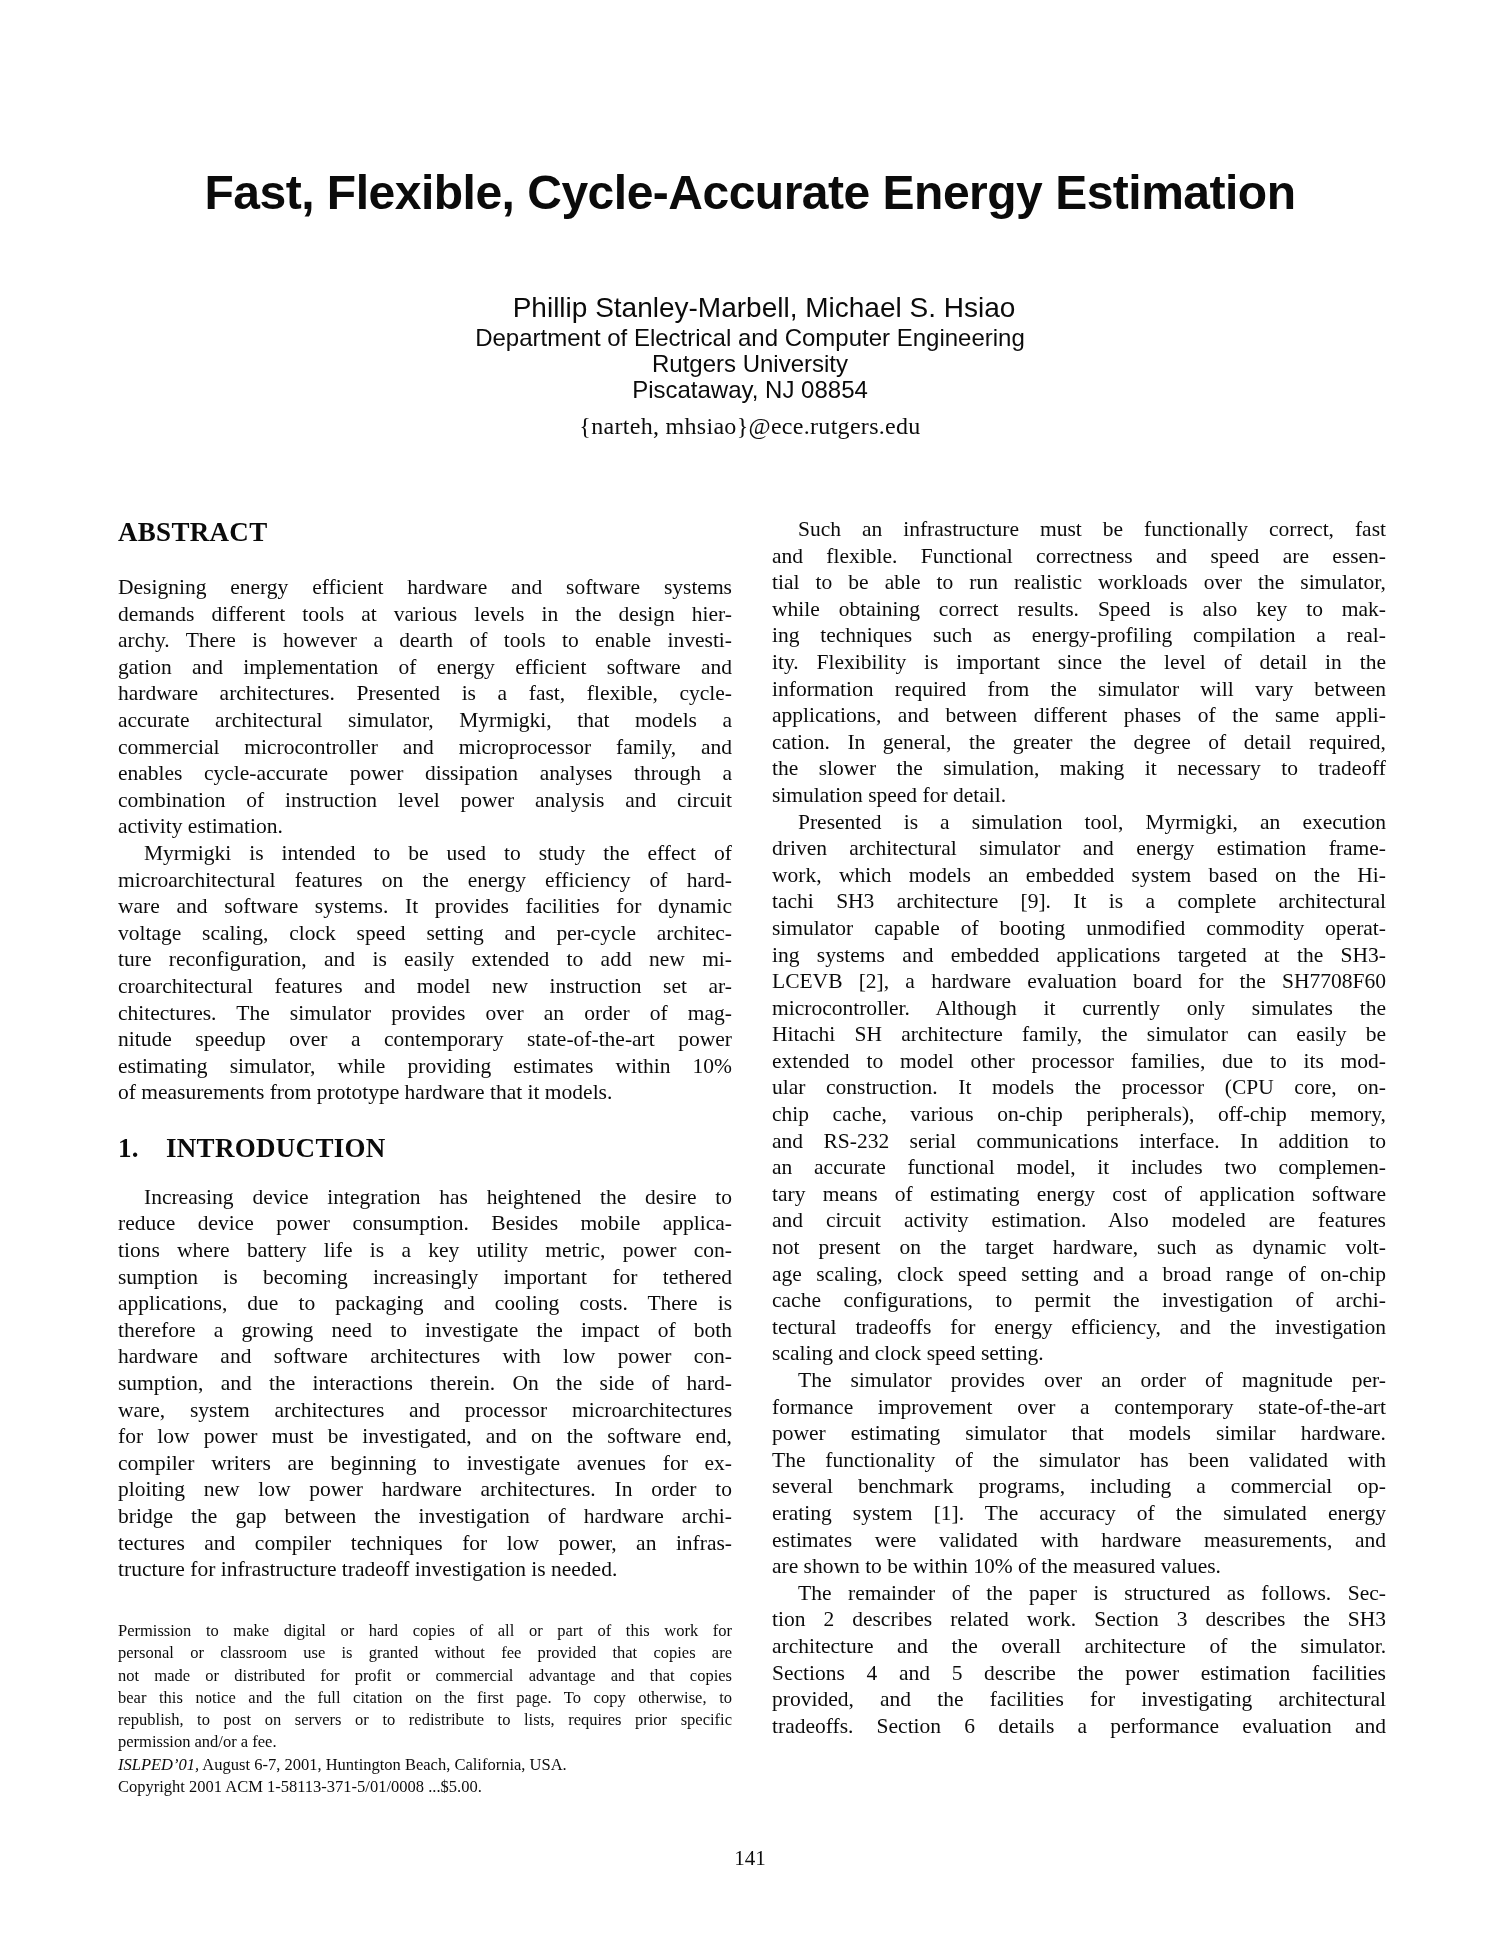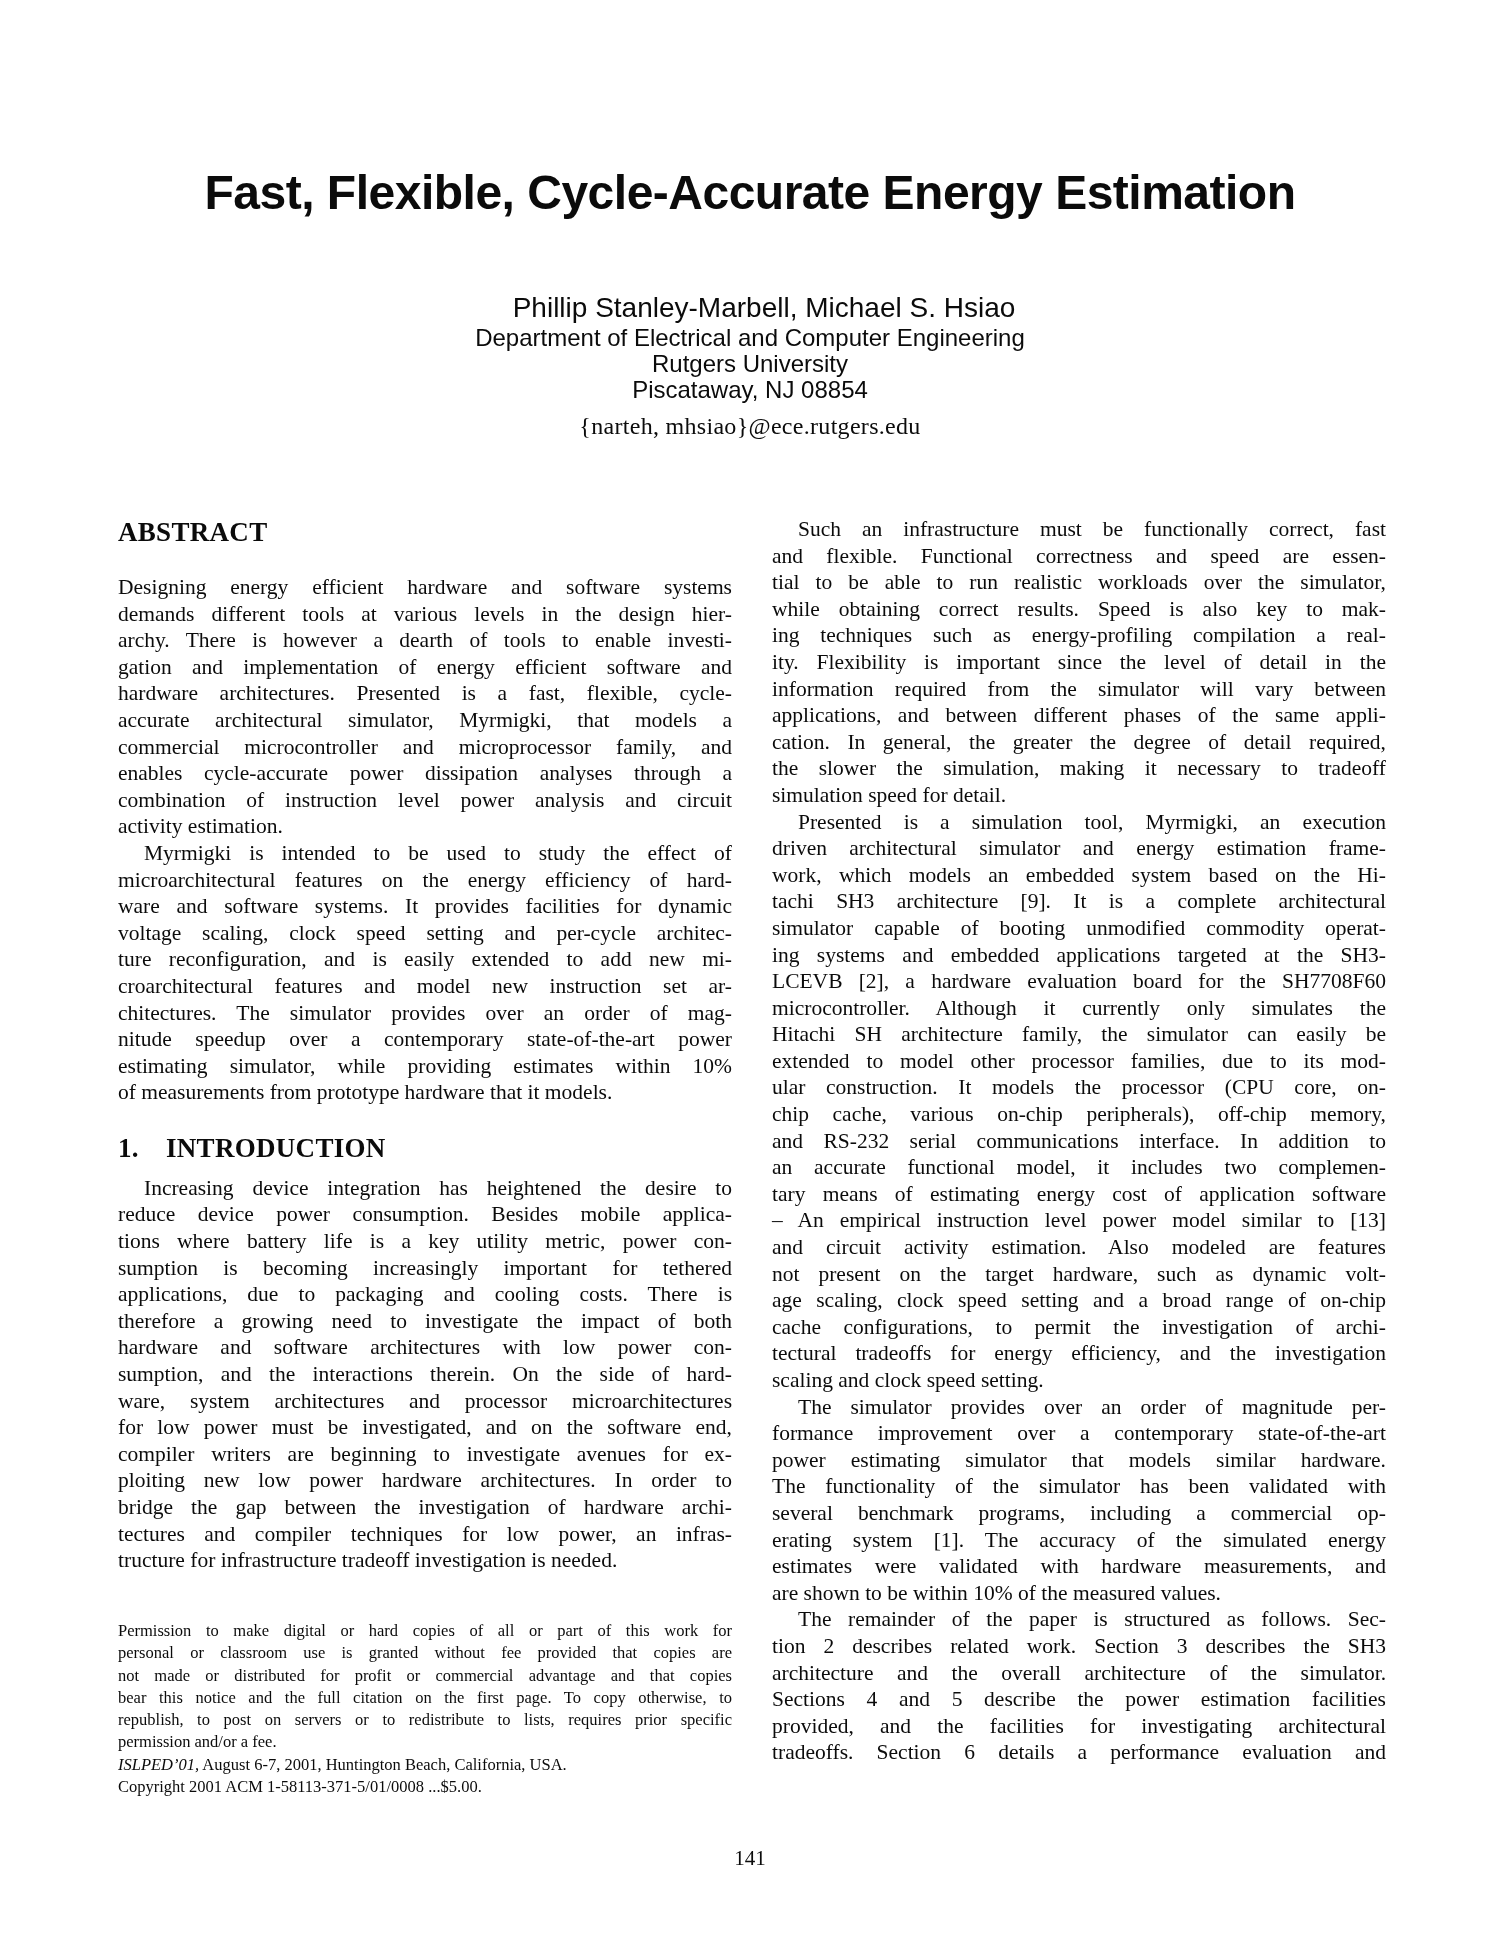--- a/index.html
+++ b/index.html
@@ -34,21 +34,21 @@
   #col-right { left: 772px; }
 
   .sec-head {
     font-family: "Liberation Serif", serif;
     font-weight: 700;
     font-size: 27px;
     line-height: 32px;
     letter-spacing: 0.3px;
   }
   #abstract-head { margin-bottom: 26px; }
-  #intro-head { margin-top: 26px; margin-bottom: 11px; }
+  #intro-head { margin-top: 26px; margin-bottom: 20px; }
   .head-num { display: inline-block; width: 48px; }
 
   .par .line {
     font-size: 21.5px;
     line-height: 26.6px;
     text-align: justify;
     text-align-last: justify;
   }
   .par .line.indent { padding-left: 26px; }
   .par .line.no-just { text-align-last: left; }
@@ -147,21 +147,20 @@
       <div class="line">ing systems and embedded applications targeted at the SH3-</div>
       <div class="line">LCEVB [2], a hardware evaluation board for the SH7708F60</div>
       <div class="line">microcontroller. Although it currently only simulates the</div>
       <div class="line">Hitachi SH architecture family, the simulator can easily be</div>
       <div class="line">extended to model other processor families, due to its mod-</div>
       <div class="line">ular construction. It models the processor (CPU core, on-</div>
       <div class="line">chip cache, various on-chip peripherals), off-chip memory,</div>
       <div class="line">and RS-232 serial communications interface. In addition to</div>
       <div class="line">an accurate functional model, it includes two complemen-</div>
       <div class="line">tary means of estimating energy cost of application software</div>
-      <div class="line">– An empirical instruction level power model similar to [13]</div>
       <div class="line">and circuit activity estimation. Also modeled are features</div>
       <div class="line">not present on the target hardware, such as dynamic volt-</div>
       <div class="line">age scaling, clock speed setting and a broad range of on-chip</div>
       <div class="line">cache configurations, to permit the investigation of archi-</div>
       <div class="line">tectural tradeoffs for energy efficiency, and the investigation</div>
       <div class="line no-just">scaling and clock speed setting.</div>
     </div>
   <div class="par">
       <div class="line indent">The simulator provides over an order of magnitude per-</div>
       <div class="line">formance improvement over a contemporary state-of-the-art</div>

